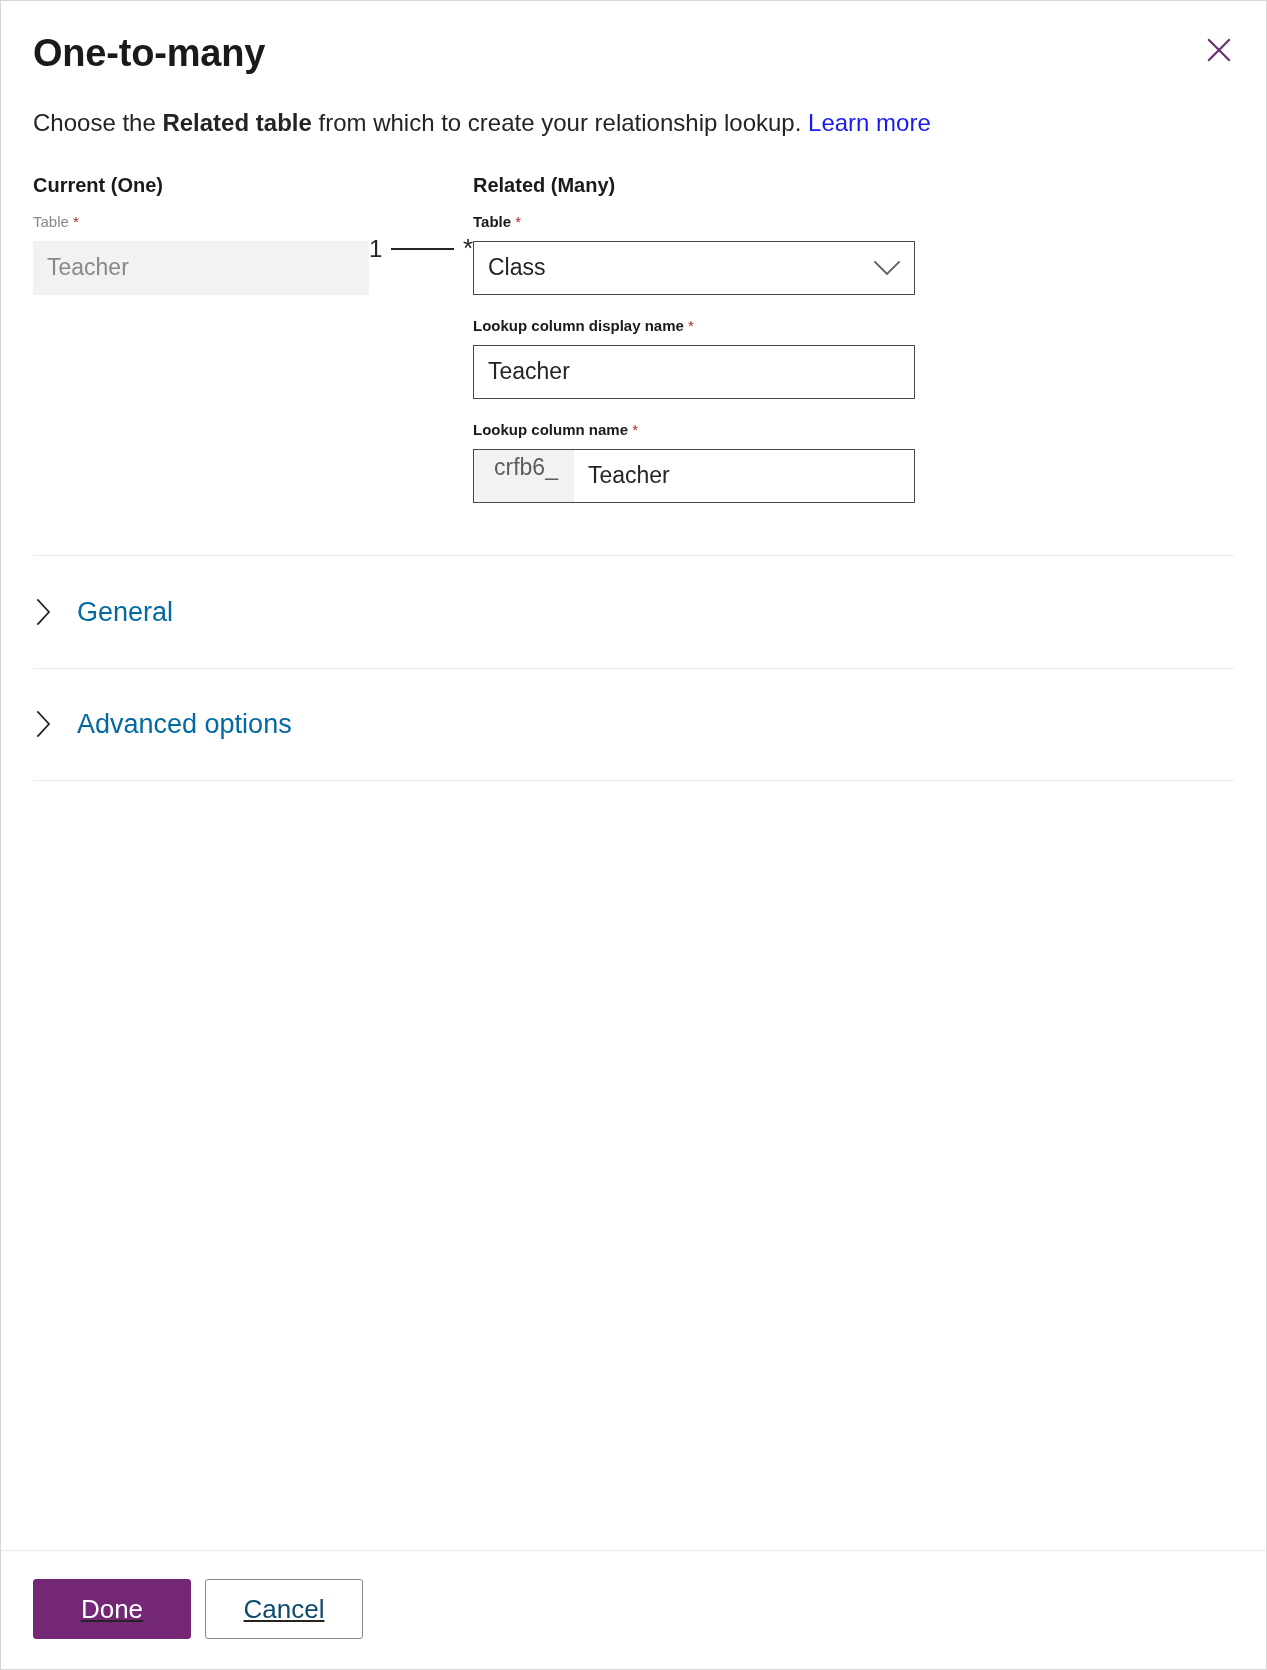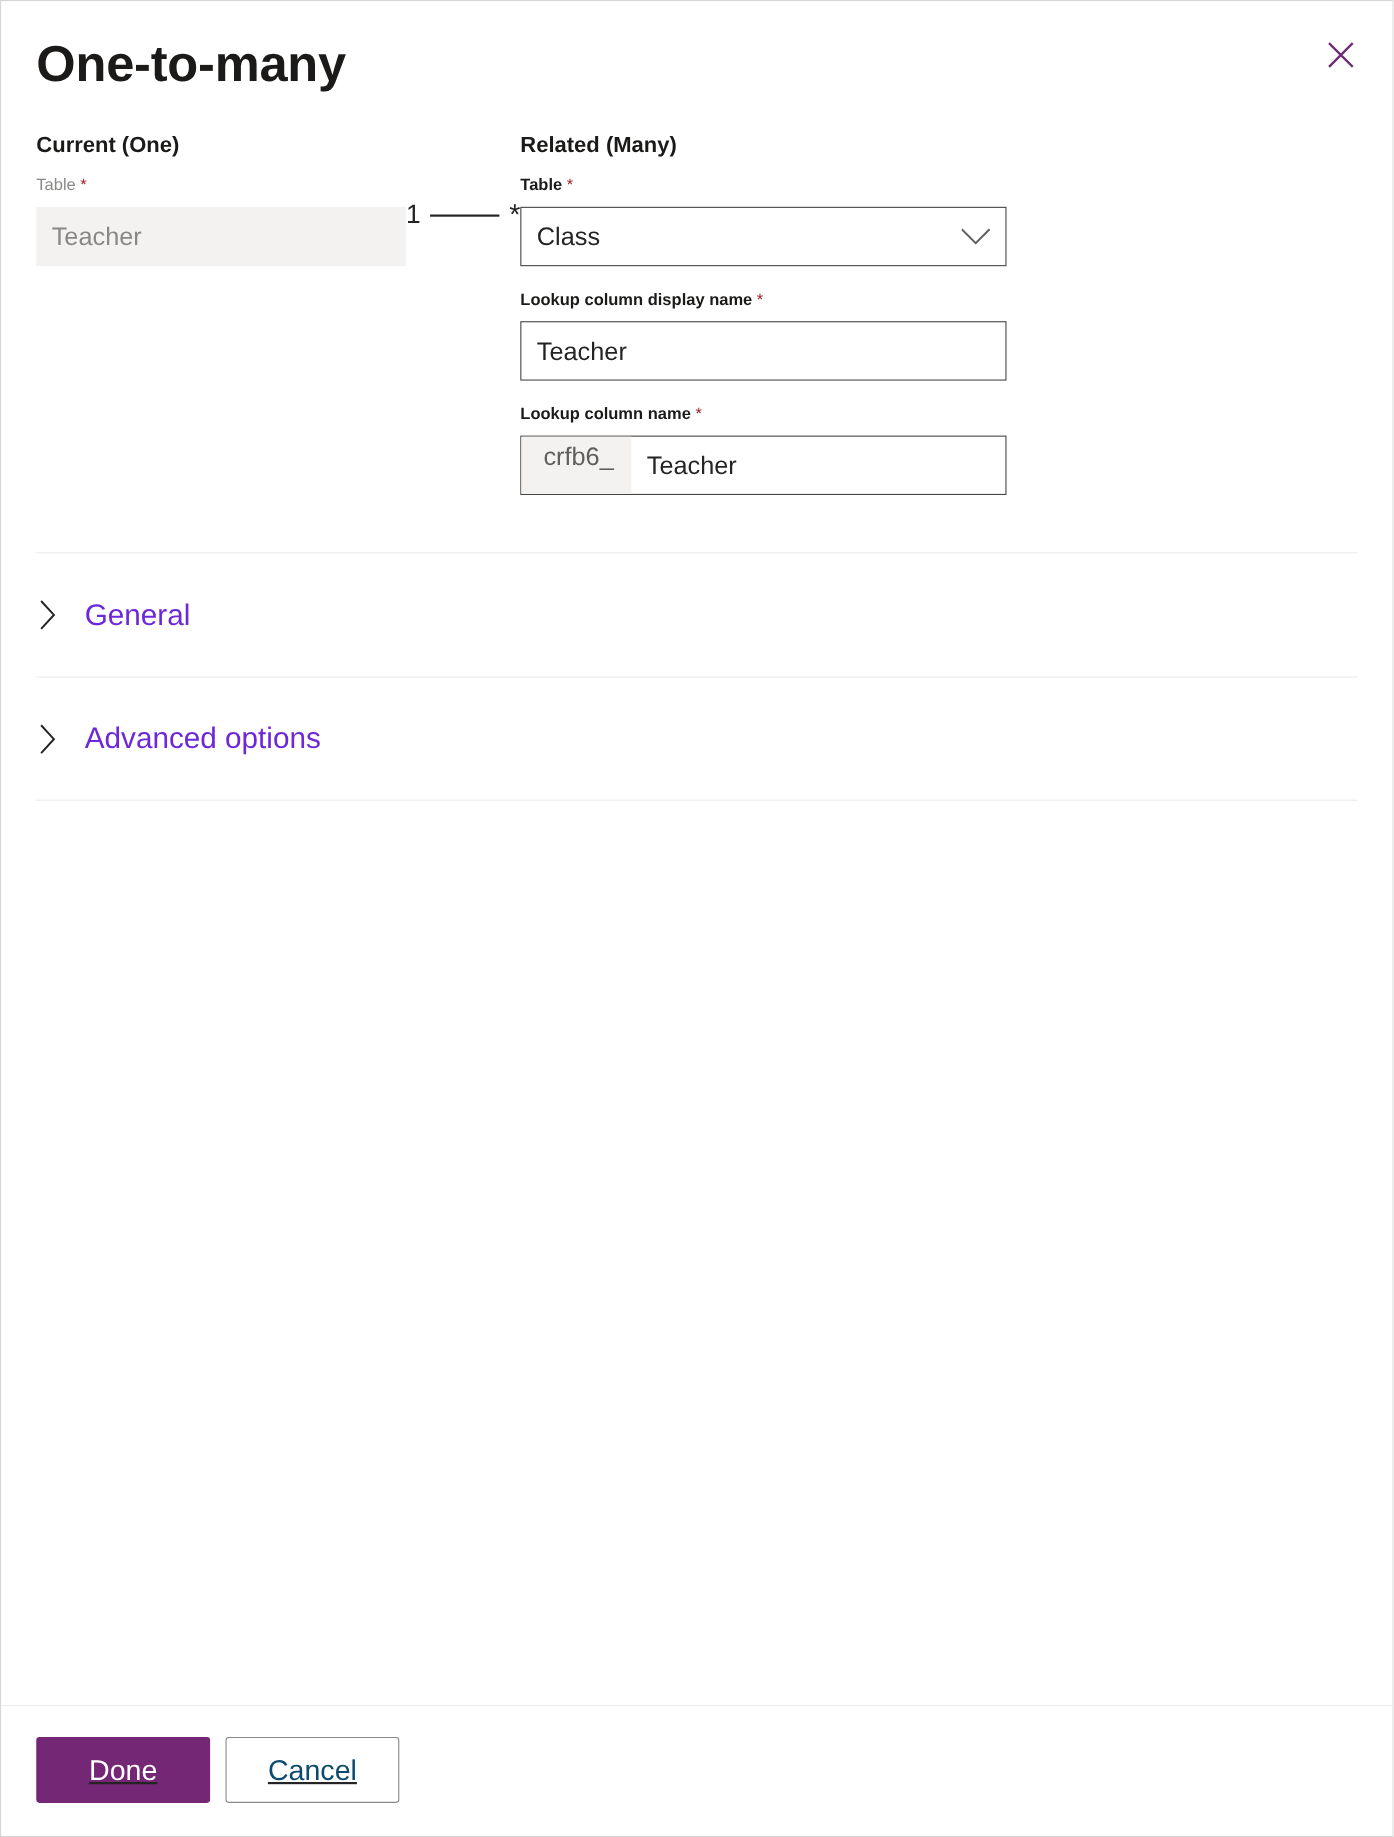--- a/index.html
+++ b/index.html
@@ -25,21 +25,21 @@
     overflow: hidden;
   }
 
   
   .panel-header {
     position: relative;
     padding: 30px 32px 0 32px;
     flex: 0 0 auto;
   }
   .panel-title {
-    font-size: 46px;
+    font-size: 38px;
     font-weight: 600;
     line-height: 1.2;
     letter-spacing: -0.2px;
     color: #1b1a19;
     margin: 0;
   }
   .close-button {
     position: absolute;
     top: 26px;
     right: 24px;
@@ -206,21 +206,21 @@
   .section-row:last-child { border-bottom: 1px solid #edebe9; }
   .section-chevron {
     width: 40px;
     display: flex;
     align-items: center;
     justify-content: flex-start;
     margin-left: 2px;
   }
   .section-label {
     font-size: 27px;
-    color: #6d28d9;
+    color: #0369a1;
     line-height: 1.2;
     margin-left: 2px;
   }
 
   .spacer { flex: 1 1 auto; }
 
   
   .panel-footer {
     flex: 0 0 auto;
     border-top: 1px solid #edebe9;
@@ -263,20 +263,23 @@
     <h1 class="panel-title">One-to-many</h1>
     <button class="close-button" aria-label="Close">
       <span>
         <svg width="30" height="30" viewBox="0 0 30 30">
           <path d="M5 5 L25 25 M25 5 L5 25" stroke="#6b2d73" stroke-width="2.2" fill="none" stroke-linecap="square"></path>
         </svg>
       </span>
     </button>
   </div>
 
+  <div class="intro">
+    <span>Choose the </span><span class="strong">Related table</span><span> from which to create your relationship lookup. </span><a class="link" href="#">Learn more</a>
+  </div>
 
   <div class="body-area">
 
     <div class="columns">
 
       <div class="col-current">
         <div class="col-heading">Current (One)</div>
         <div class="field-label muted">
           <span>Table</span>
           <span class="req">*</span>

